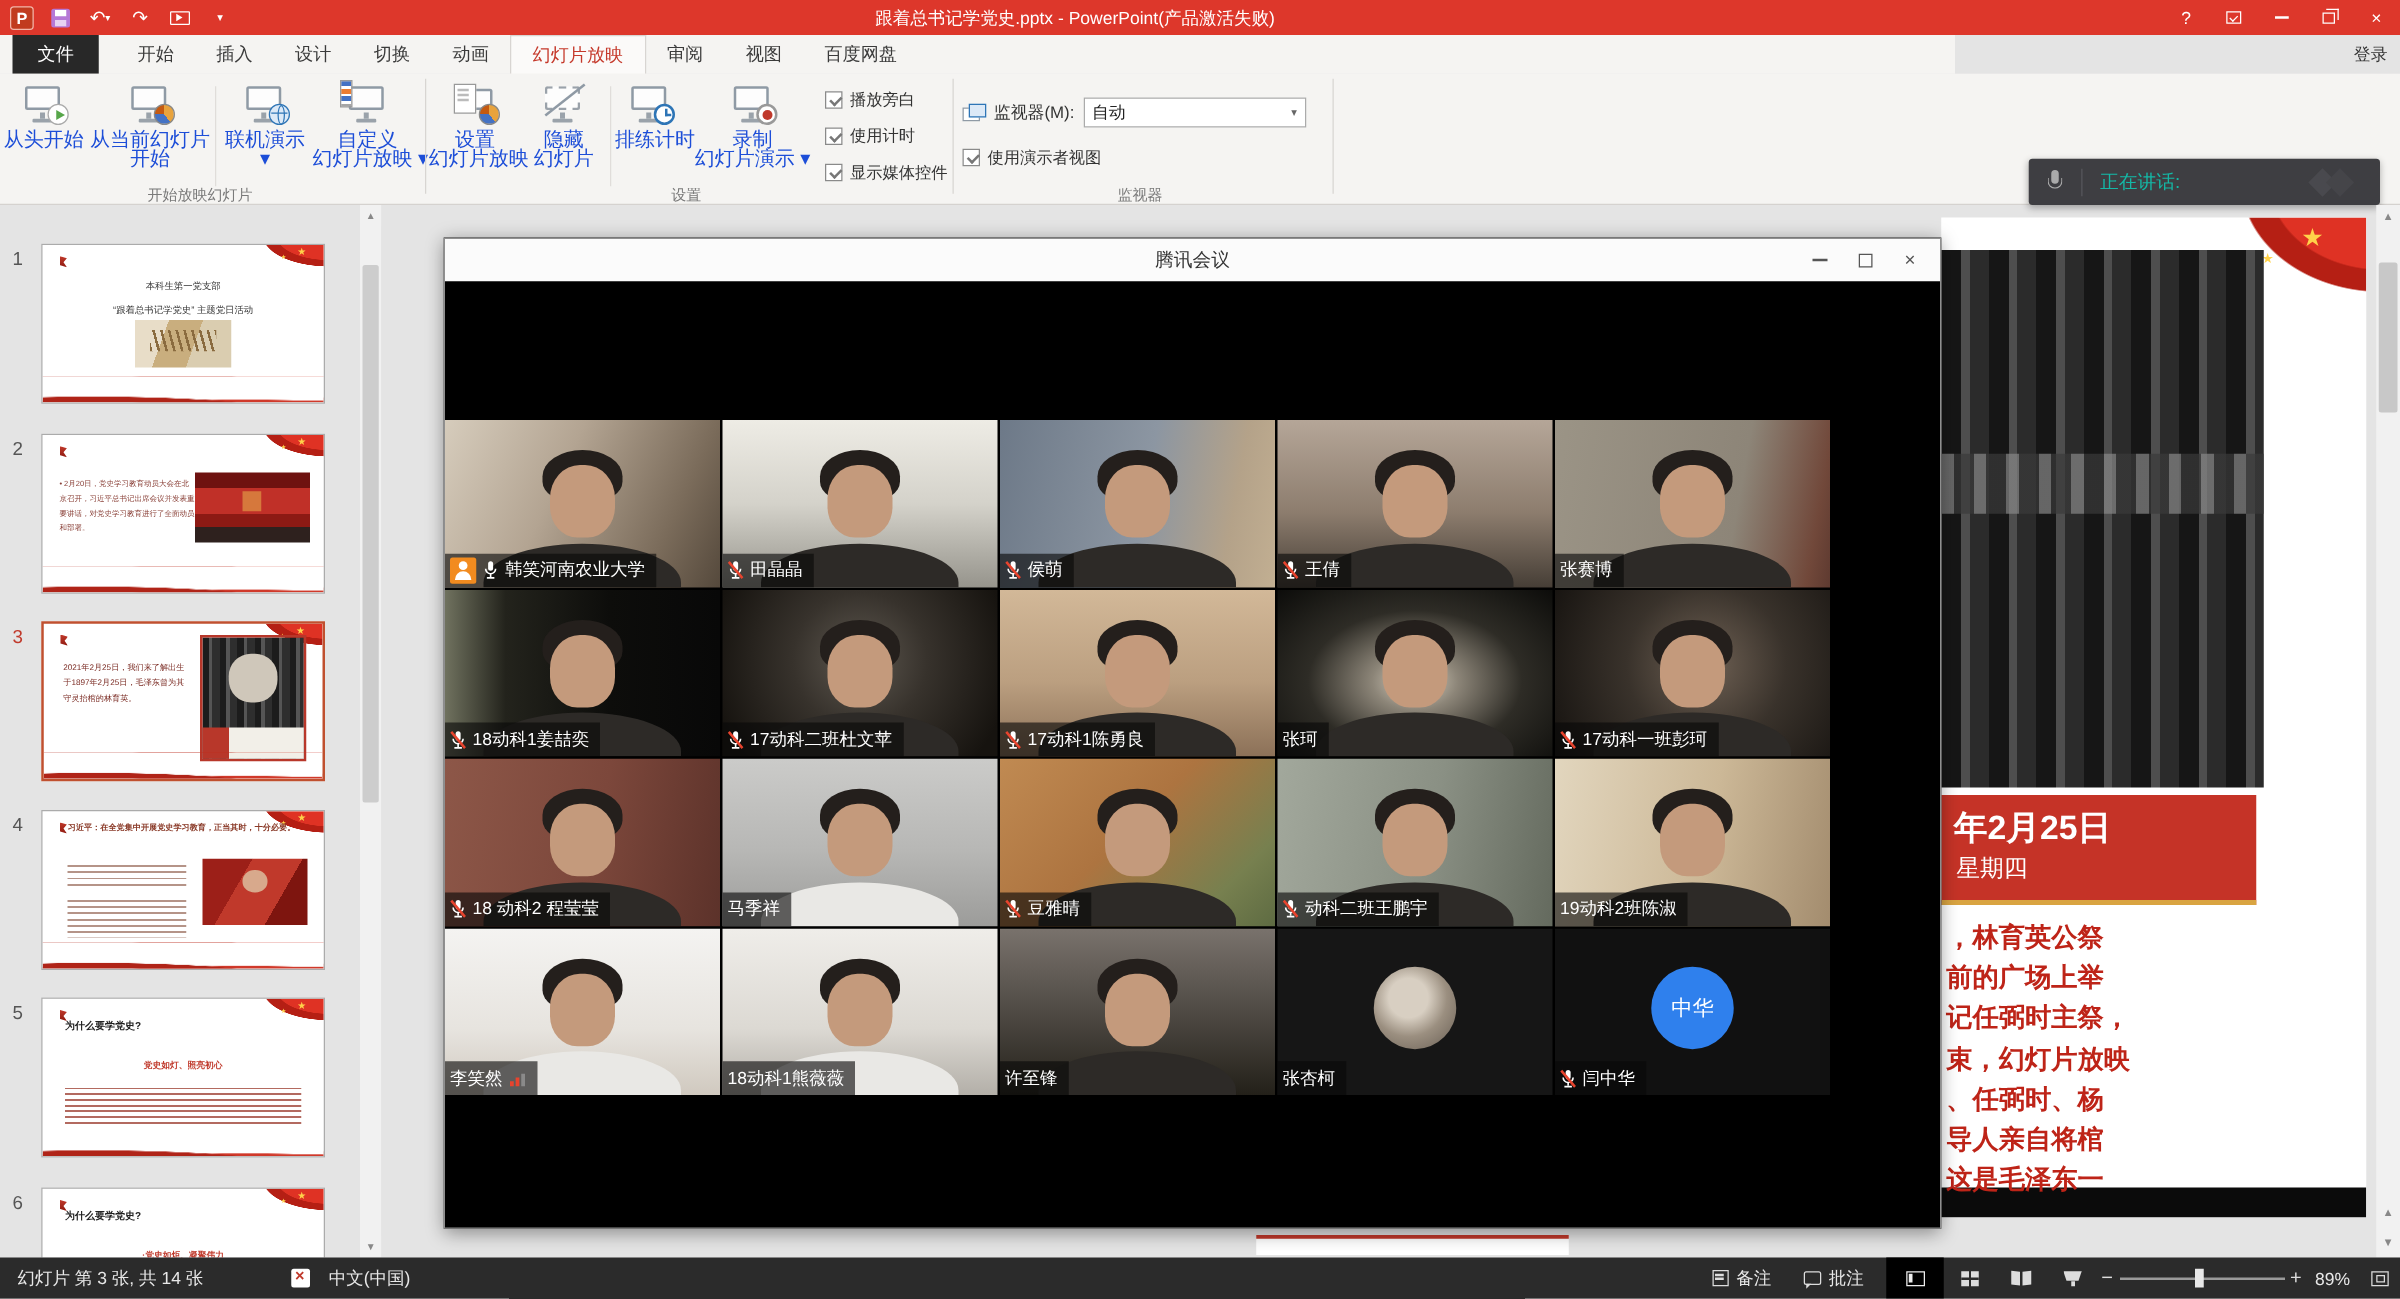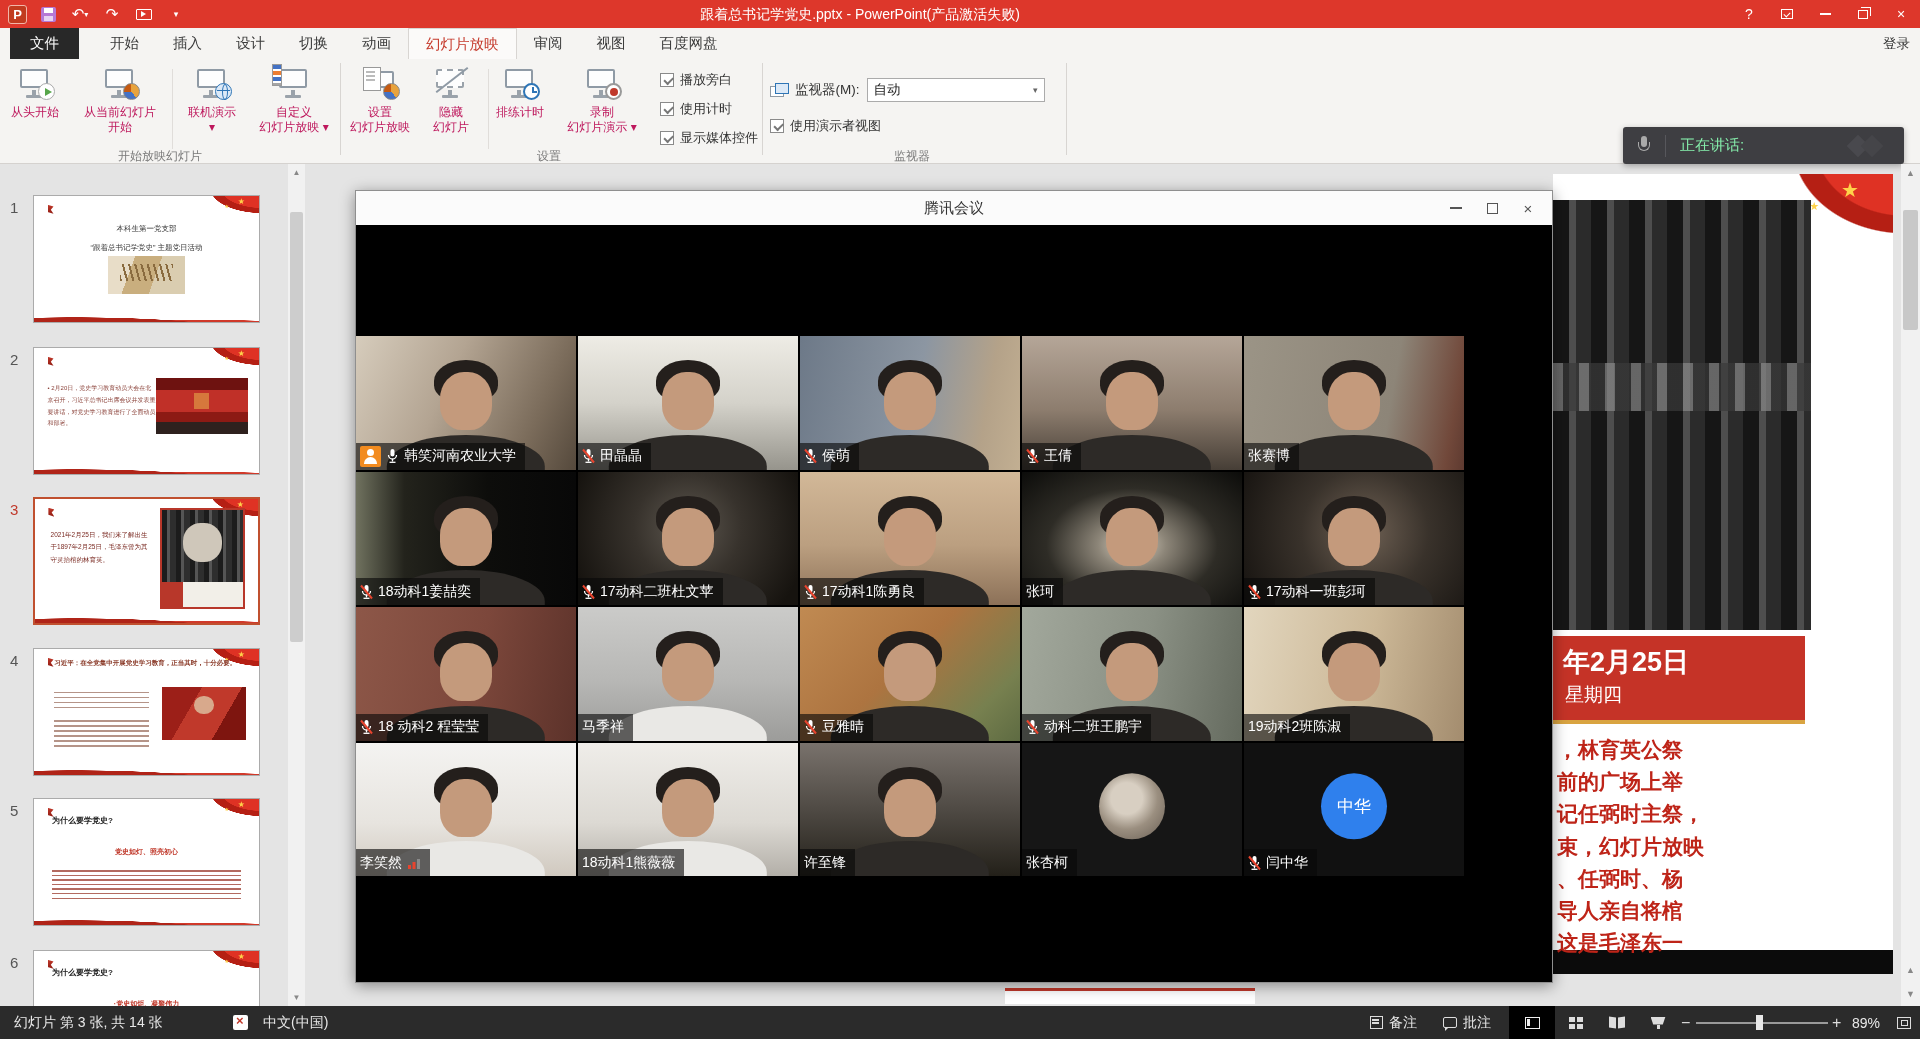--- a/index.html
+++ b/index.html
@@ -19,33 +19,33 @@
   .apptitle{position:absolute;left:600px;top:0;width:520px;height:28px;line-height:28px;text-align:center;color:#fff;font-size:14px;white-space:nowrap;}
   .wctrls{position:absolute;right:0;top:0;height:28px;display:flex;}
   .wctrls .wc{width:38px;height:28px;display:flex;align-items:center;justify-content:center;color:#fff;font-size:14px;}
   .wc .minbar{width:11px;height:2px;background:#fff;}
   .wc .restbox{width:10px;height:9px;border:1.5px solid #fff;position:relative;}
   .wc .restbox::before{content:"";position:absolute;left:2px;top:-4px;width:9px;height:8px;border:1.5px solid #fff;border-bottom:none;border-left:none;}
   .wc .ribopt{width:12px;height:10px;border:1.5px solid #fff;position:relative;}
   .wc .ribopt::after{content:"";position:absolute;left:2px;top:2px;width:5px;height:3px;border-left:1.5px solid #fff;border-bottom:1.5px solid #fff;transform:rotate(-45deg);}
 
   
-  .tabrow{position:absolute;left:0;top:28px;width:1920px;height:31px;background:#F5F4F2;display:flex;align-items:stretch;}
+  .tabrow{position:absolute;left:0;top:28px;width:1564px;height:31px;background:#F5F4F2;display:flex;align-items:stretch;}
   .tab{padding:0 17px;display:flex;align-items:center;font-size:14.5px;color:#3b3b3b;white-space:nowrap;}
   .tab.file{background:#282828;color:#fff;margin-right:14px;padding:0 20px;}
   .tab.sel{background:#FBFAF9;border:1px solid #D8D5D2;border-bottom:none;color:#C5392B;}
   .signin{position:absolute;right:10px;top:28px;height:31px;display:flex;align-items:center;font-size:13.5px;color:#333;}
 
   
   .ribbon{position:absolute;left:0;top:59px;width:1920px;height:105px;background:#F5F4F2;border-bottom:1px solid #D5D2CF;}
   .gsep{position:absolute;top:4px;height:92px;width:1px;background:#D8D5D2;}
   .isep{position:absolute;top:10px;height:80px;width:1px;background:#E0DDDA;}
   .grouplabel{position:absolute;top:89px;height:14px;font-size:12px;color:#7a7a7a;text-align:center;}
   .bigbtn{position:absolute;top:2px;height:86px;text-align:center;cursor:default;}
-  .bigbtn .blab{font-size:12px;color:#be185d;line-height:15px;white-space:nowrap;}
+  .bigbtn .blab{font-size:16px;color:#1d4ed8;line-height:15px;white-space:nowrap;}
   .bi{position:relative;width:36px;height:36px;margin:5px auto 3px;}
   .bi .scr{position:absolute;left:3px;top:3px;width:28px;height:19px;background:#fdfdfd;border:2px solid #8f9aa5;border-radius:2px;}
   .bi .stand{position:absolute;left:15px;top:24px;width:4px;height:5px;background:#9aa2aa;}
   .bi .base{position:absolute;left:9px;top:29px;width:16px;height:3px;background:#9aa2aa;border-radius:1px;}
   .acc{position:absolute;right:-2px;bottom:2px;width:17px;height:17px;border-radius:50%;}
   .acc.play{background:#fff;border:1px solid #aaa;}
   .acc.play::after{content:"";position:absolute;left:6px;top:4px;border-left:7px solid #57A64A;border-top:4.5px solid transparent;border-bottom:4.5px solid transparent;}
   .acc.pie{background:conic-gradient(#E8A33D 0 40%,#4472C4 40% 75%,#C55A11 75% 100%);border:1px solid #888;}
   .acc.globe{background:#DCE9F7;border:1.5px solid #2E75B6;}
   .acc.globe::before{content:"";position:absolute;left:6px;top:0px;width:4px;height:14px;border:1px solid #2E75B6;border-radius:50%;}
@@ -70,21 +70,21 @@
   .monicon::after{content:"";position:absolute;left:5px;top:0;width:12px;height:9px;border:1.5px solid #2E75B6;background:#DCE9F7;}
   .monselect{width:178px;height:24px;background:#fff;border:1px solid #ABABAB;display:flex;align-items:center;justify-content:space-between;padding:0 6px;font-size:13.5px;color:#222;}
   .monselect .dar{font-size:9px;color:#666;}
 
   
   .speaking{position:absolute;left:1623px;top:127px;width:281px;height:37px;background:#3E3E42;border-radius:3px;display:flex;align-items:center;box-shadow:0 2px 6px rgba(0,0,0,.3);overflow:hidden;}
   .spk-mic{width:14px;height:20px;margin:0 14px;position:relative;}
   .spk-mic::before{content:"";position:absolute;left:4px;top:0;width:6px;height:11px;background:#aaa;border-radius:3px;}
   .spk-mic::after{content:"";position:absolute;left:1px;top:6px;width:10px;height:8px;border:1.5px solid #aaa;border-top:none;border-radius:0 0 7px 7px;}
   .spk-div{width:1px;height:22px;background:#57575c;}
-  .spk-text{color:#86efac;font-size:15px;margin-left:14px;white-space:nowrap;}
+  .spk-text{color:#14b8a6;font-size:15px;margin-left:14px;white-space:nowrap;}
   .spk-logo{position:absolute;right:18px;top:6px;width:40px;height:26px;opacity:.5;}
   .spk-logo i{position:absolute;width:16px;height:16px;background:#55555a;transform:rotate(45deg);top:5px;}
   .spk-logo i:first-child{left:4px;}
   .spk-logo i:last-child{left:18px;background:#4c4c51;}
 
   
   .sidebar{position:absolute;left:0;top:164px;width:305px;height:842px;background:#E4E4E4;overflow:hidden;}
   .snum{position:absolute;left:10px;width:22px;font-size:15px;color:#555;}
   .snum.sel{color:#C0392B;}
   .thumb{position:absolute;left:33px;width:227px;height:128px;background:#fff;border:1px solid #ABABAB;overflow:hidden;}

